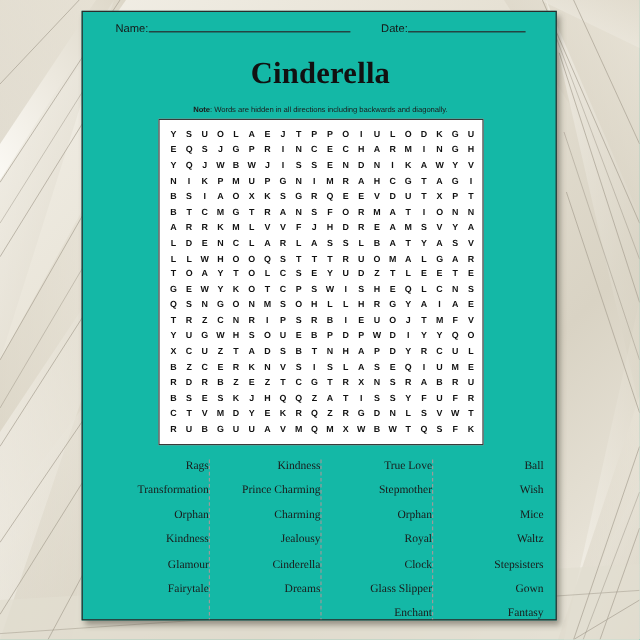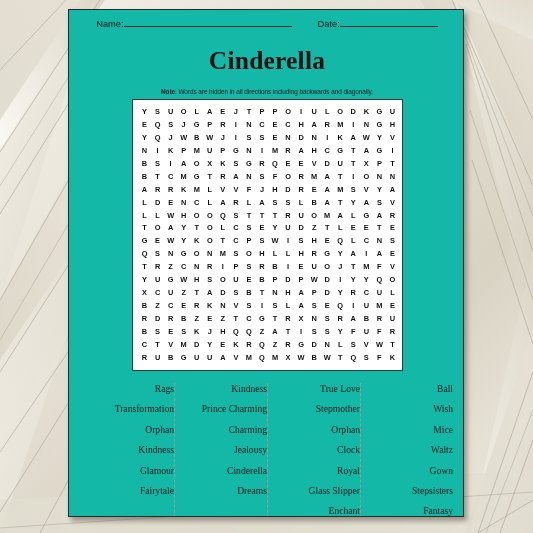--- a/index.html
+++ b/index.html
@@ -650,29 +650,29 @@
         <div class="word">Prince Charming</div>
         <div class="word">Charming</div>
         <div class="word">Jealousy</div>
         <div class="word">Cinderella</div>
         <div class="word">Dreams</div>
       </div>
       <div class="wl-col">
         <div class="word">True Love</div>
         <div class="word">Stepmother</div>
         <div class="word">Orphan</div>
+        <div class="word">Royal</div>
         <div class="word">Clock</div>
-        <div class="word">Royal</div>
         <div class="word">Glass Slipper</div>
         <div class="word">Enchant</div>
       </div>
       <div class="wl-col">
         <div class="word">Ball</div>
         <div class="word">Wish</div>
         <div class="word">Mice</div>
         <div class="word">Waltz</div>
+        <div class="word">Stepsisters</div>
         <div class="word">Gown</div>
-        <div class="word">Stepsisters</div>
         <div class="word">Fantasy</div>
       </div>
     </div>
 
 </div>
 
 </body></html>

